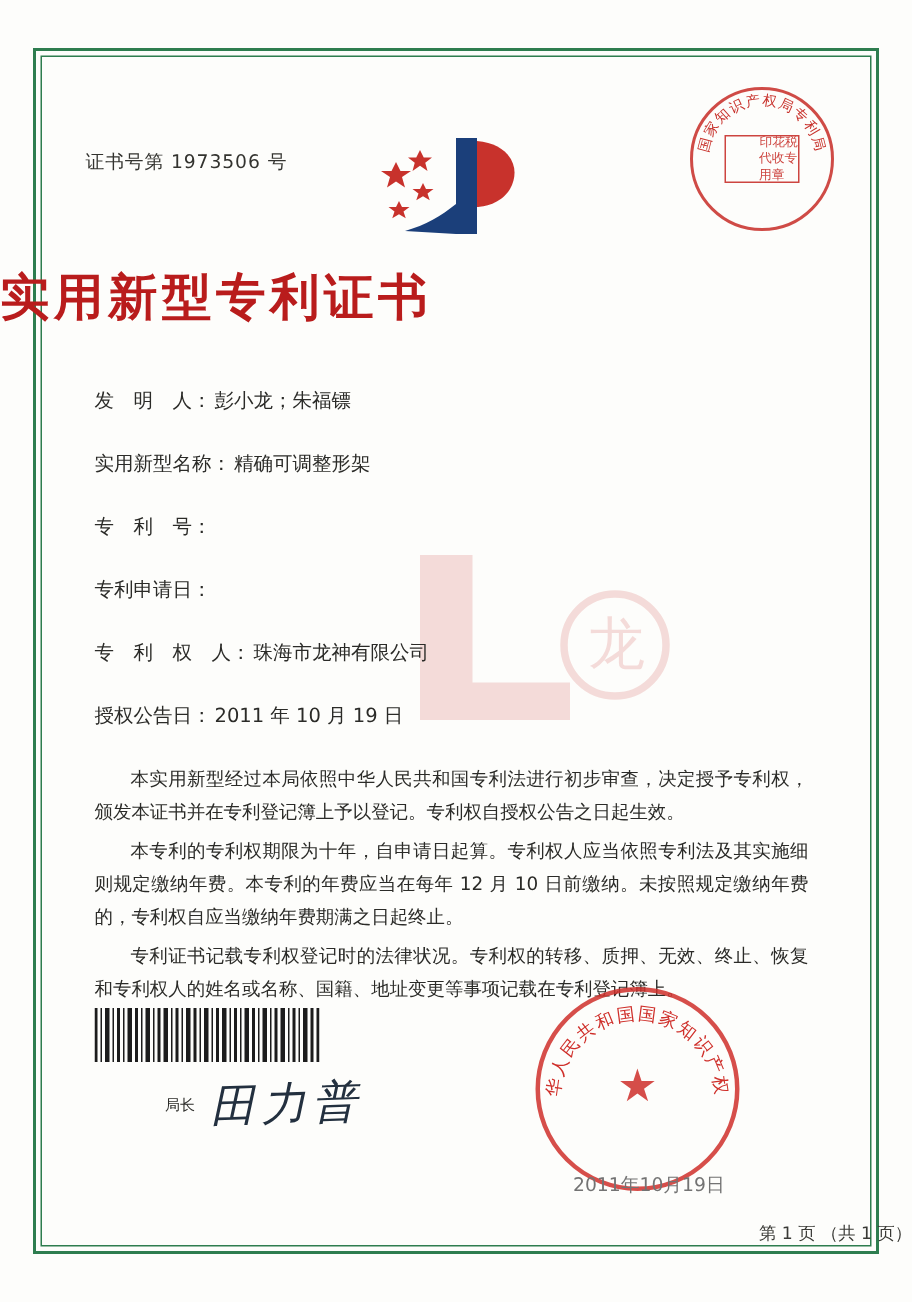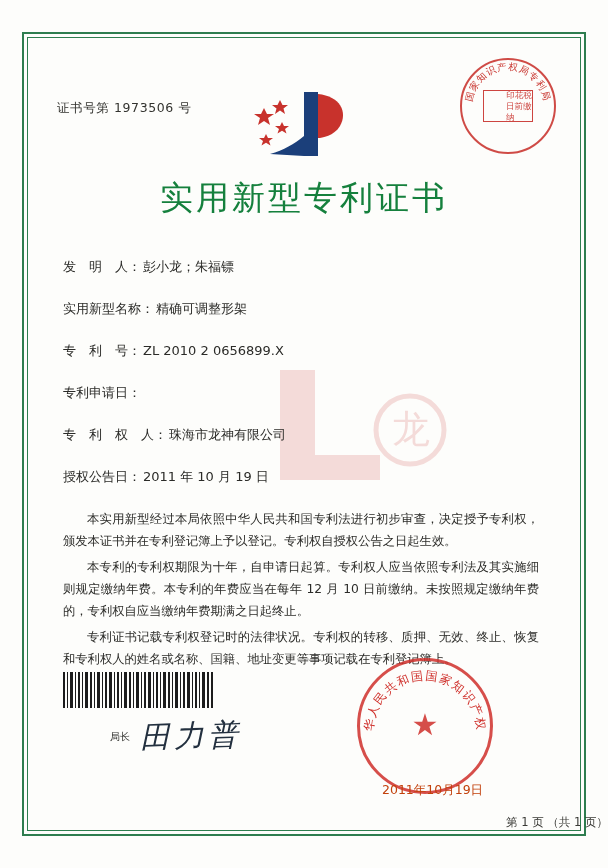--- a/index.html
+++ b/index.html
@@ -121,25 +121,25 @@
     font-size: 9.5px;
     font-family: "DejaVu Sans", "Liberation Sans", sans-serif;
     letter-spacing: 1px;
   }
 
   .main-title {
     position: absolute;
     left: 0;
     top: 176px;
     width: 608px;
-    text-align: center;
+    text-align: left;
     font-size: 33px;
-    font-weight: normal;
+    font-weight: bold;
     letter-spacing: 3px;
-    color: #15803d;
+    color: #b91c1c;
     font-family: "DejaVu Sans", "Liberation Sans", sans-serif;
   }
 
   
   .fields {
     position: absolute;
     left: 63px;
     top: 258px;
     width: 470px;
   }
@@ -243,21 +243,21 @@
     line-height: 30px;
     text-align: center;
     opacity: 0.85;
   }
 
   .issue-date {
     position: absolute;
     left: 382px;
     top: 782px;
     font-size: 12.5px;
-    color: #c2410c;
+    color: #737373;
   }
 
   .page-footer {
     position: absolute;
     left: 0;
     top: 815px;
     width: 608px;
     text-align: right;
     font-size: 11.5px;
     color: #3a3a36;
@@ -298,38 +298,37 @@
     <svg class="arc-text" viewBox="0 0 96 96" aria-hidden="true">
       <defs>
         <path id="arcTop" d="M 12 48 A 36 36 0 0 1 84 48"></path>
       </defs>
       <text>
         <textPath href="#arcTop" startOffset="50%" text-anchor="middle">国家知识产权局专利局</textPath>
       </text>
     </svg>
     <div class="inner-box">
       <span>印花税</span>
-      <span>日前缴纳</span>
+      <span>代收专用章</span>
     </div>
   </div>
 
   <div class="main-title">实用新型专利证书</div>
 
   <div class="fields">
     <div class="field-row">
       <span class="field-label">发　明　人：</span>
       <span class="field-value">彭小龙；朱福镖</span>
     </div>
     <div class="field-row">
       <span class="field-label">实用新型名称：</span>
       <span class="field-value">精确可调整形架</span>
     </div>
     <div class="field-row">
       <span class="field-label">专　利　号：</span>
-      <span class="field-value">ZL 2010 2 0656899.X</span>
     </div>
     <div class="field-row">
       <span class="field-label">专利申请日：</span>
     </div>
     <div class="field-row">
       <span class="field-label">专　利　权　人：</span>
       <span class="field-value">珠海市龙神有限公司</span>
     </div>
     <div class="field-row">
       <span class="field-label">授权公告日：</span>

